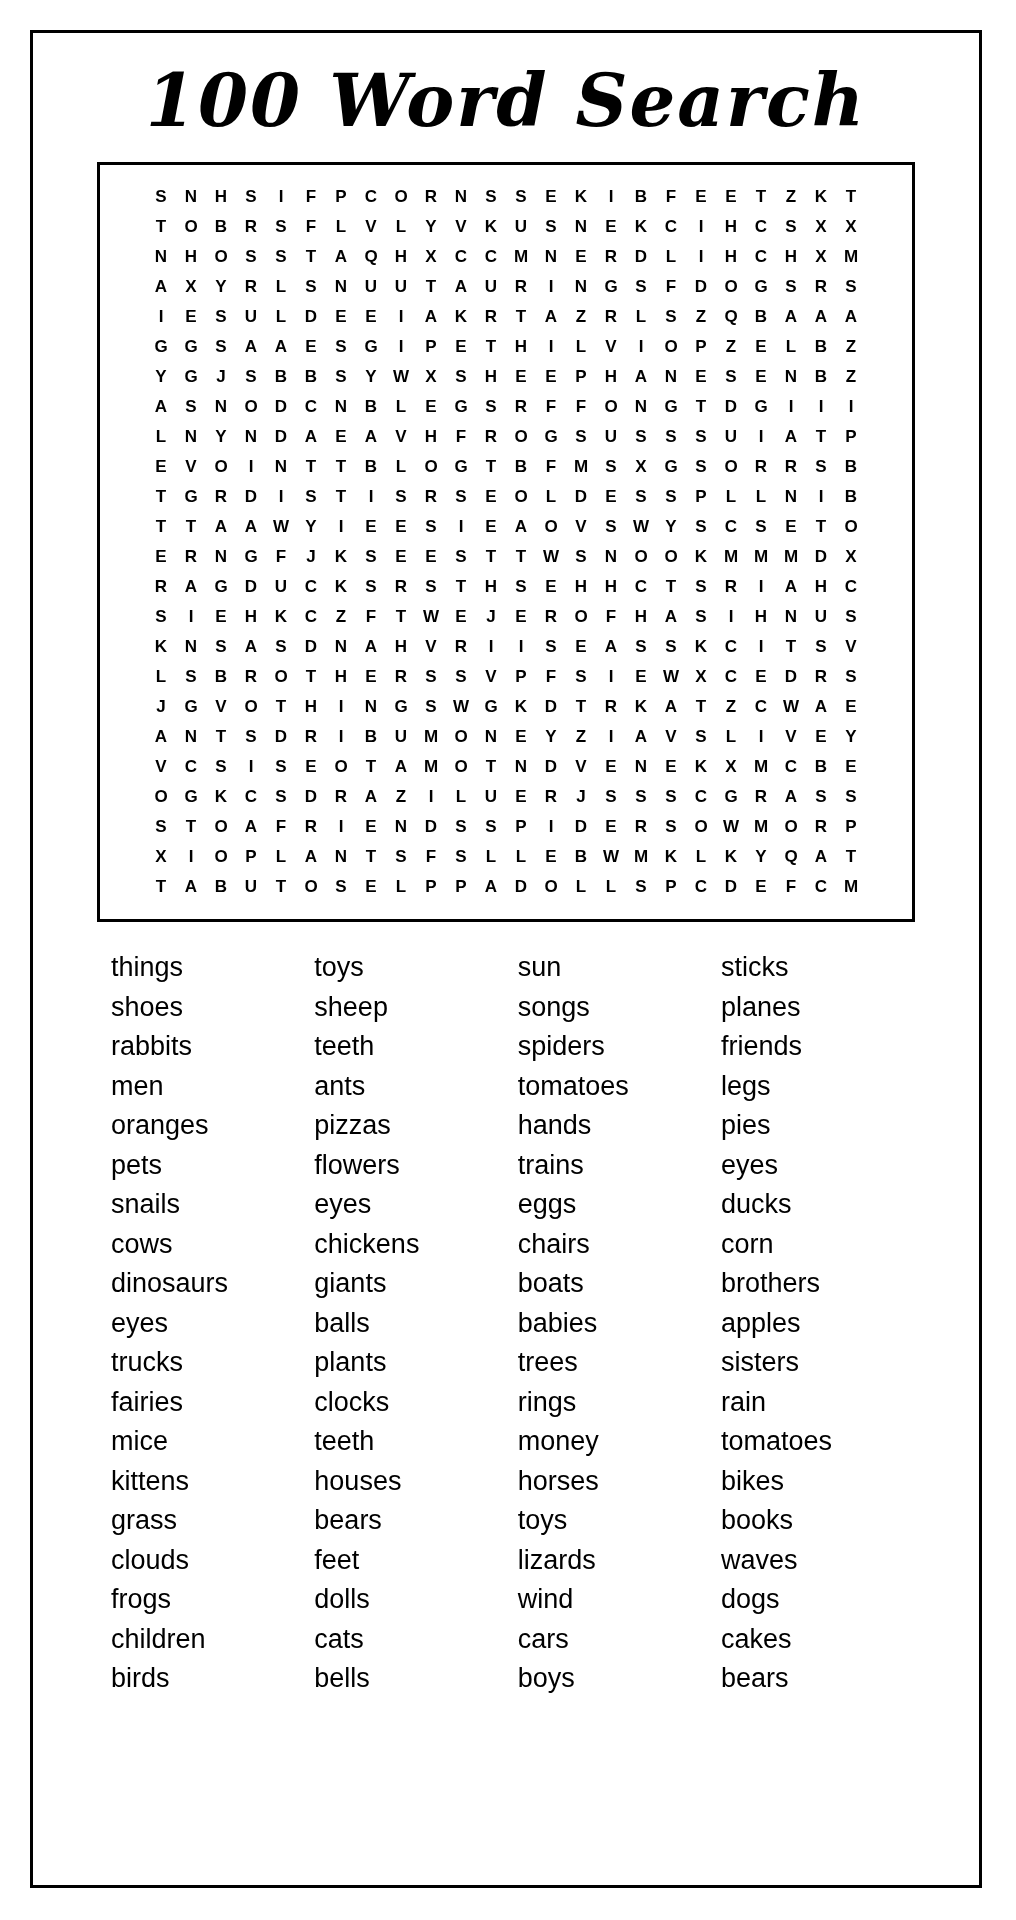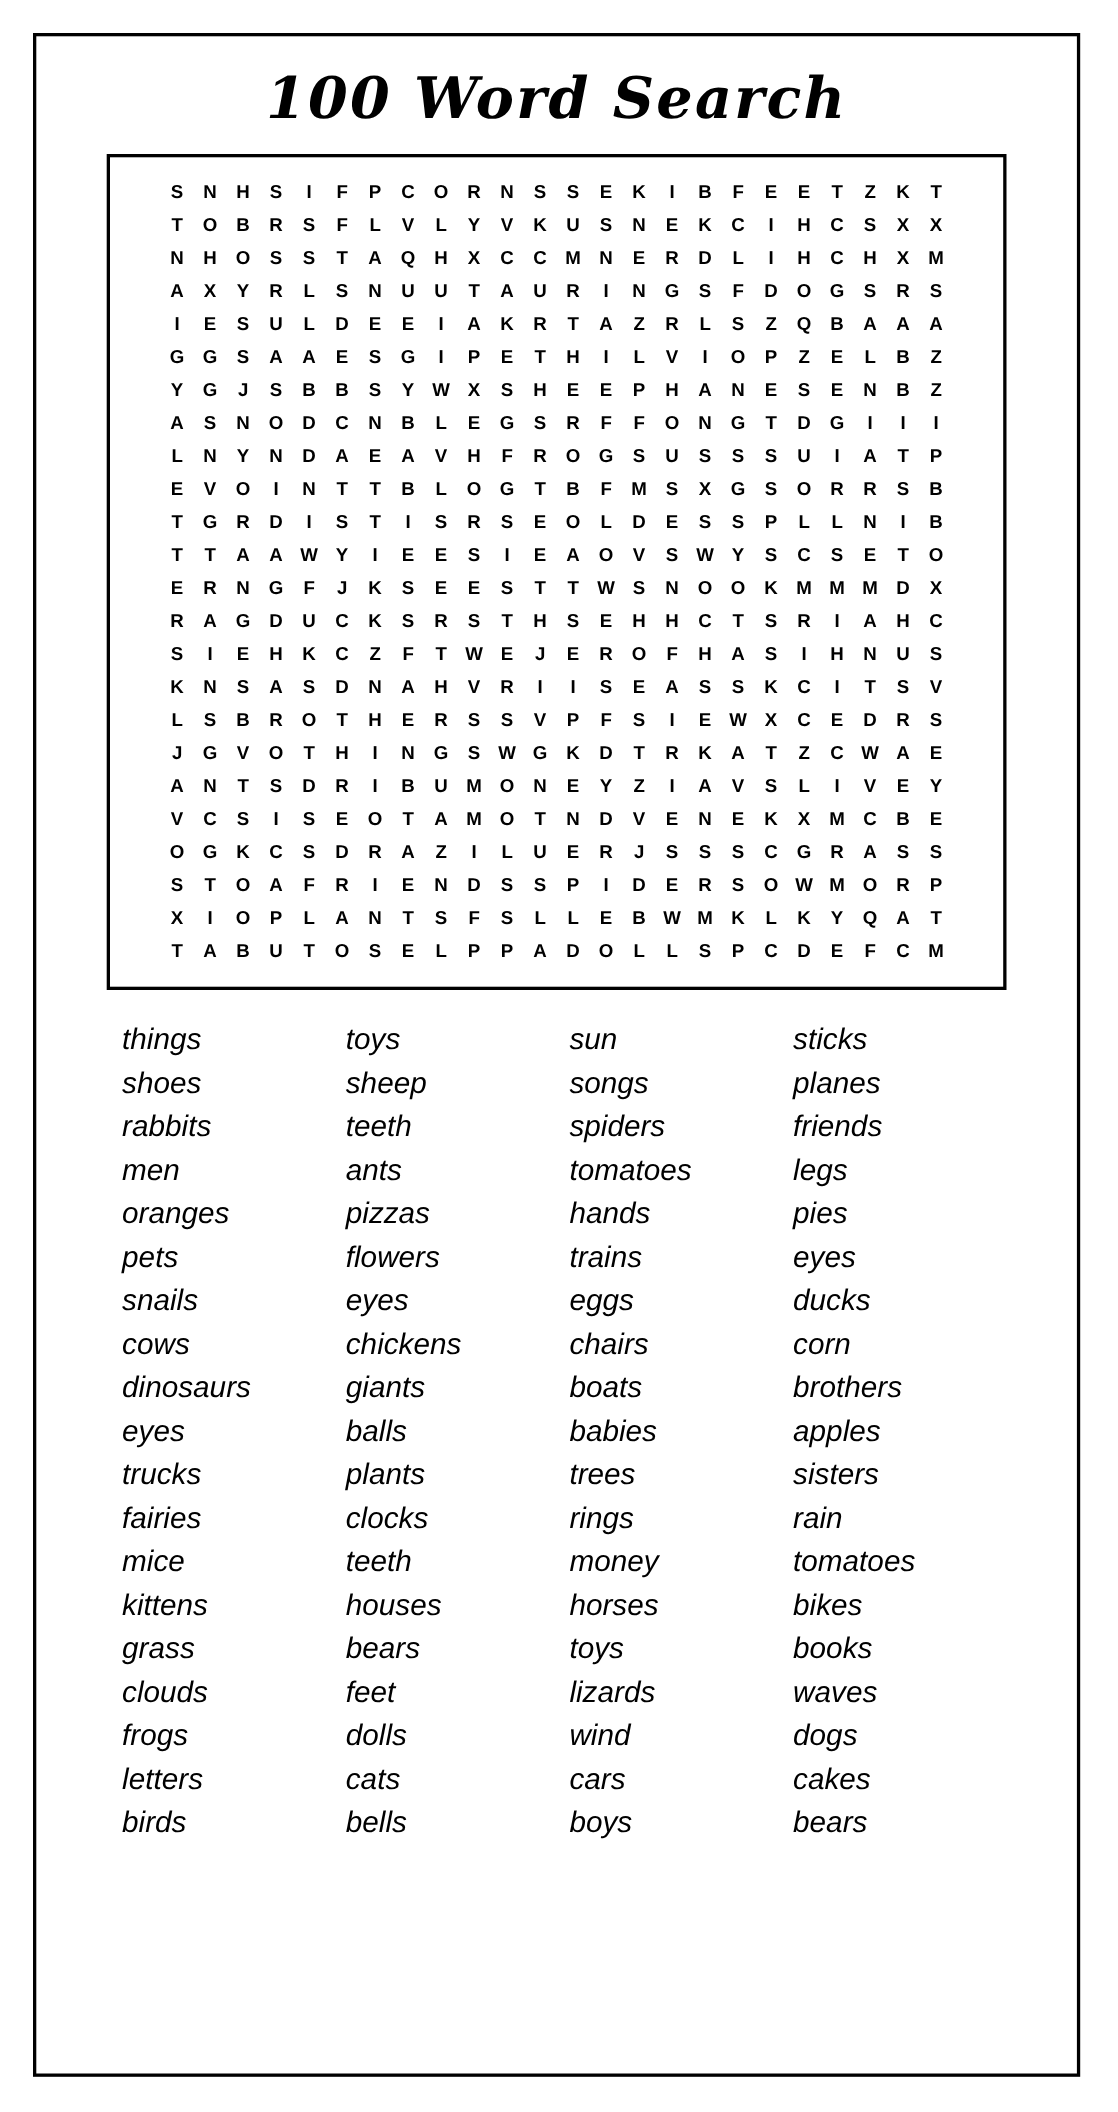--- a/index.html
+++ b/index.html
@@ -21,21 +21,21 @@
     width: 952px;
     height: 1858px;
     border: 3px solid #000000;
     box-sizing: border-box;
   }
   .title {
     text-align: center;
     font-family: "DejaVu Serif", serif;
     font-weight: bold;
     font-style: italic;
-    font-size: 52px;
+    font-size: 72px;
     letter-spacing: 2px;
     margin-top: 28px;
     margin-bottom: 0;
     line-height: 1.1;
     white-space: pre;
   }
   .grid-box {
     margin: 22px auto 0 auto;
     width: 818px;
     border: 3px solid #000000;
@@ -63,21 +63,20 @@
     letter-spacing: 0px;
   }
   .words {
     margin: 26px auto 0 auto;
     width: 790px;
     display: flex;
     justify-content: space-between;
   }
   .word-col {
     width: 180px;
-    font-style: italic;
   }
   .word {
     font-family: "Liberation Sans", sans-serif;
     font-size: 27px;
     line-height: 39.5px;
     color: #000;
     white-space: nowrap;
   }
 </style>
 </head>
@@ -728,21 +727,21 @@
         <div class="word">cows</div>
         <div class="word">dinosaurs</div>
         <div class="word">eyes</div>
         <div class="word">trucks</div>
         <div class="word">fairies</div>
         <div class="word">mice</div>
         <div class="word">kittens</div>
         <div class="word">grass</div>
         <div class="word">clouds</div>
         <div class="word">frogs</div>
-        <div class="word">letters</div>
+        <div class="word">children</div>
         <div class="word">birds</div>
       </div>
       <div class="word-col">
         <div class="word">toys</div>
         <div class="word">sheep</div>
         <div class="word">teeth</div>
         <div class="word">ants</div>
         <div class="word">pizzas</div>
         <div class="word">flowers</div>
         <div class="word">eyes</div>

